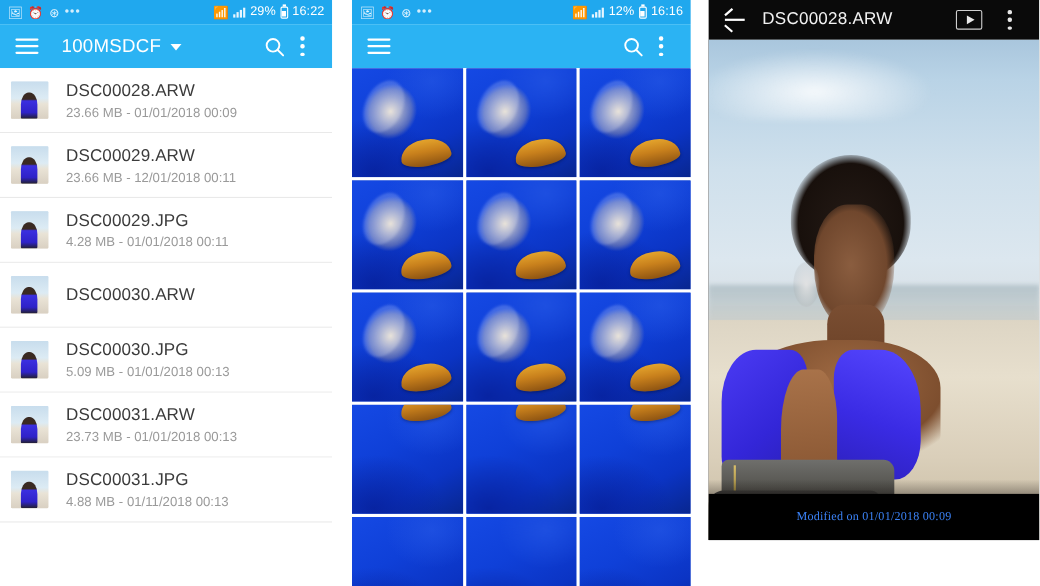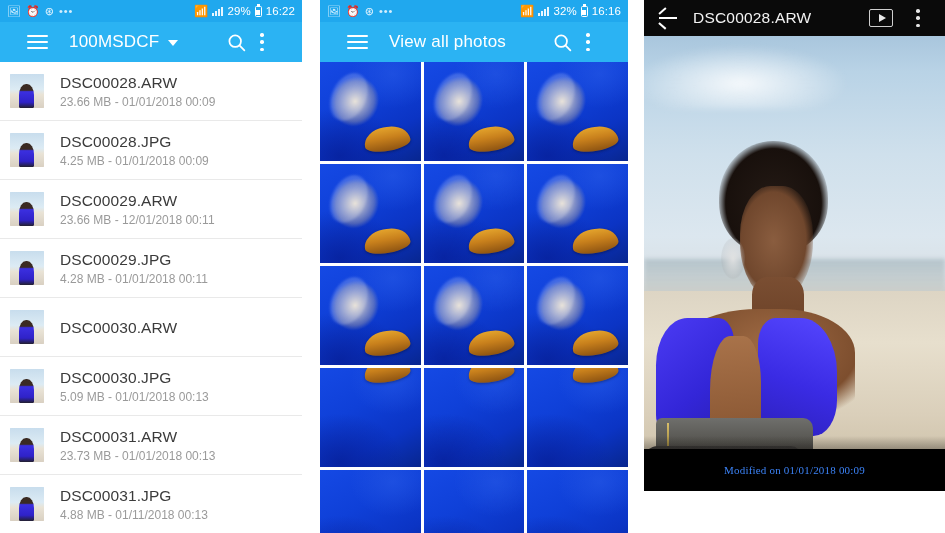--- a/index.html
+++ b/index.html
@@ -17,21 +17,21 @@
   .statusbar { height:22px; background:#20a8ee; display:flex; align-items:center;
     padding:0 7px; color:#e8f6ff; font-size:11px; }
   .sb-left { display:flex; align-items:center; gap:5px; flex:1; }
   .sb-right { display:flex; align-items:center; gap:4px; font-size:11.5px; color:#fff;
     letter-spacing:.1px; }
   .sb-ico { display:inline-block; }
   .dots3 { letter-spacing:1px; font-size:11px; opacity:.9; }
 
   
   .appbar { height:40px; background:#2bb3f3; display:flex; align-items:center;
-    padding:0 27px; color:#fff; }
+    padding:0 14px; color:#fff; }
   .hamb { width:21px; height:15px; position:relative; flex:0 0 auto; cursor:pointer; }
   .hamb i { position:absolute; left:0; width:21px; height:2px; background:#fff; border-radius:1px; }
   .hamb i:nth-child(1){ top:0; } .hamb i:nth-child(2){ top:6px; } .hamb i:nth-child(3){ top:12px; }
   .appbar-title { margin-left:21px; font-size:17px; color:#fff; font-weight:400;
     white-space:nowrap; letter-spacing:.2px; }
   .caret { margin-left:9px; display:inline-block; width:0; height:0;
     border-left:5px solid transparent; border-right:5px solid transparent;
     border-top:6px solid #fff; vertical-align:middle; }
   .spacer { flex:1; }
   .icon-btn { width:26px; height:26px; display:flex; align-items:center; justify-content:center;
@@ -212,30 +212,20 @@
           <div class="fname">DSC00028.ARW</div>
           <div class="fsub">23.66 MB - 01/01/2018 00:09</div>
         </div>
       </div>
       <div class="frow">
         <div class="thumb">
             <div class="sky"></div>
             <div class="subj"></div>
           </div>
         <div class="fmeta">
-          <div class="fname">DSC00028.JPG</div>
-          <div class="fsub">4.25 MB - 01/01/2018 00:09</div>
-        </div>
-      </div>
-      <div class="frow">
-        <div class="thumb">
-            <div class="sky"></div>
-            <div class="subj"></div>
-          </div>
-        <div class="fmeta">
           <div class="fname">DSC00029.ARW</div>
           <div class="fsub">23.66 MB - 12/01/2018 00:11</div>
         </div>
       </div>
       <div class="frow">
         <div class="thumb">
             <div class="sky"></div>
             <div class="subj"></div>
           </div>
         <div class="fmeta">
@@ -295,33 +285,32 @@
         <span class="dots3">•••</span>
       </div>
       <div class="sb-right">
         <span>📶</span>
         <span class="bars">
           <i style="height:3px"></i>
             <i style="height:5px"></i>
             <i style="height:7px"></i>
             <i style="height:9px"></i>
         </span>
-        <span>32%</span>
+        <span>12%</span>
         <span class="batt"></span>
         <span>16:16</span>
       </div>
     </div>
 
     <div class="appbar">
       <div class="hamb">
           <i></i>
           <i></i>
           <i></i>
         </div>
-      <div class="appbar-title">View all photos</div>
       <div class="spacer"></div>
       <div class="icon-btn">
         <svg width="21" height="21" viewBox="0 0 24 24">
             <circle cx="10.5" cy="10.5" r="6.6" fill="none" stroke="#fff" stroke-width="2"></circle>
             <line x1="15.4" y1="15.4" x2="21" y2="21" stroke="#fff" stroke-width="2" stroke-linecap="round"></line>
           </svg>
       </div>
       <div class="icon-btn">
         <div class="kebab">
             <span></span>

